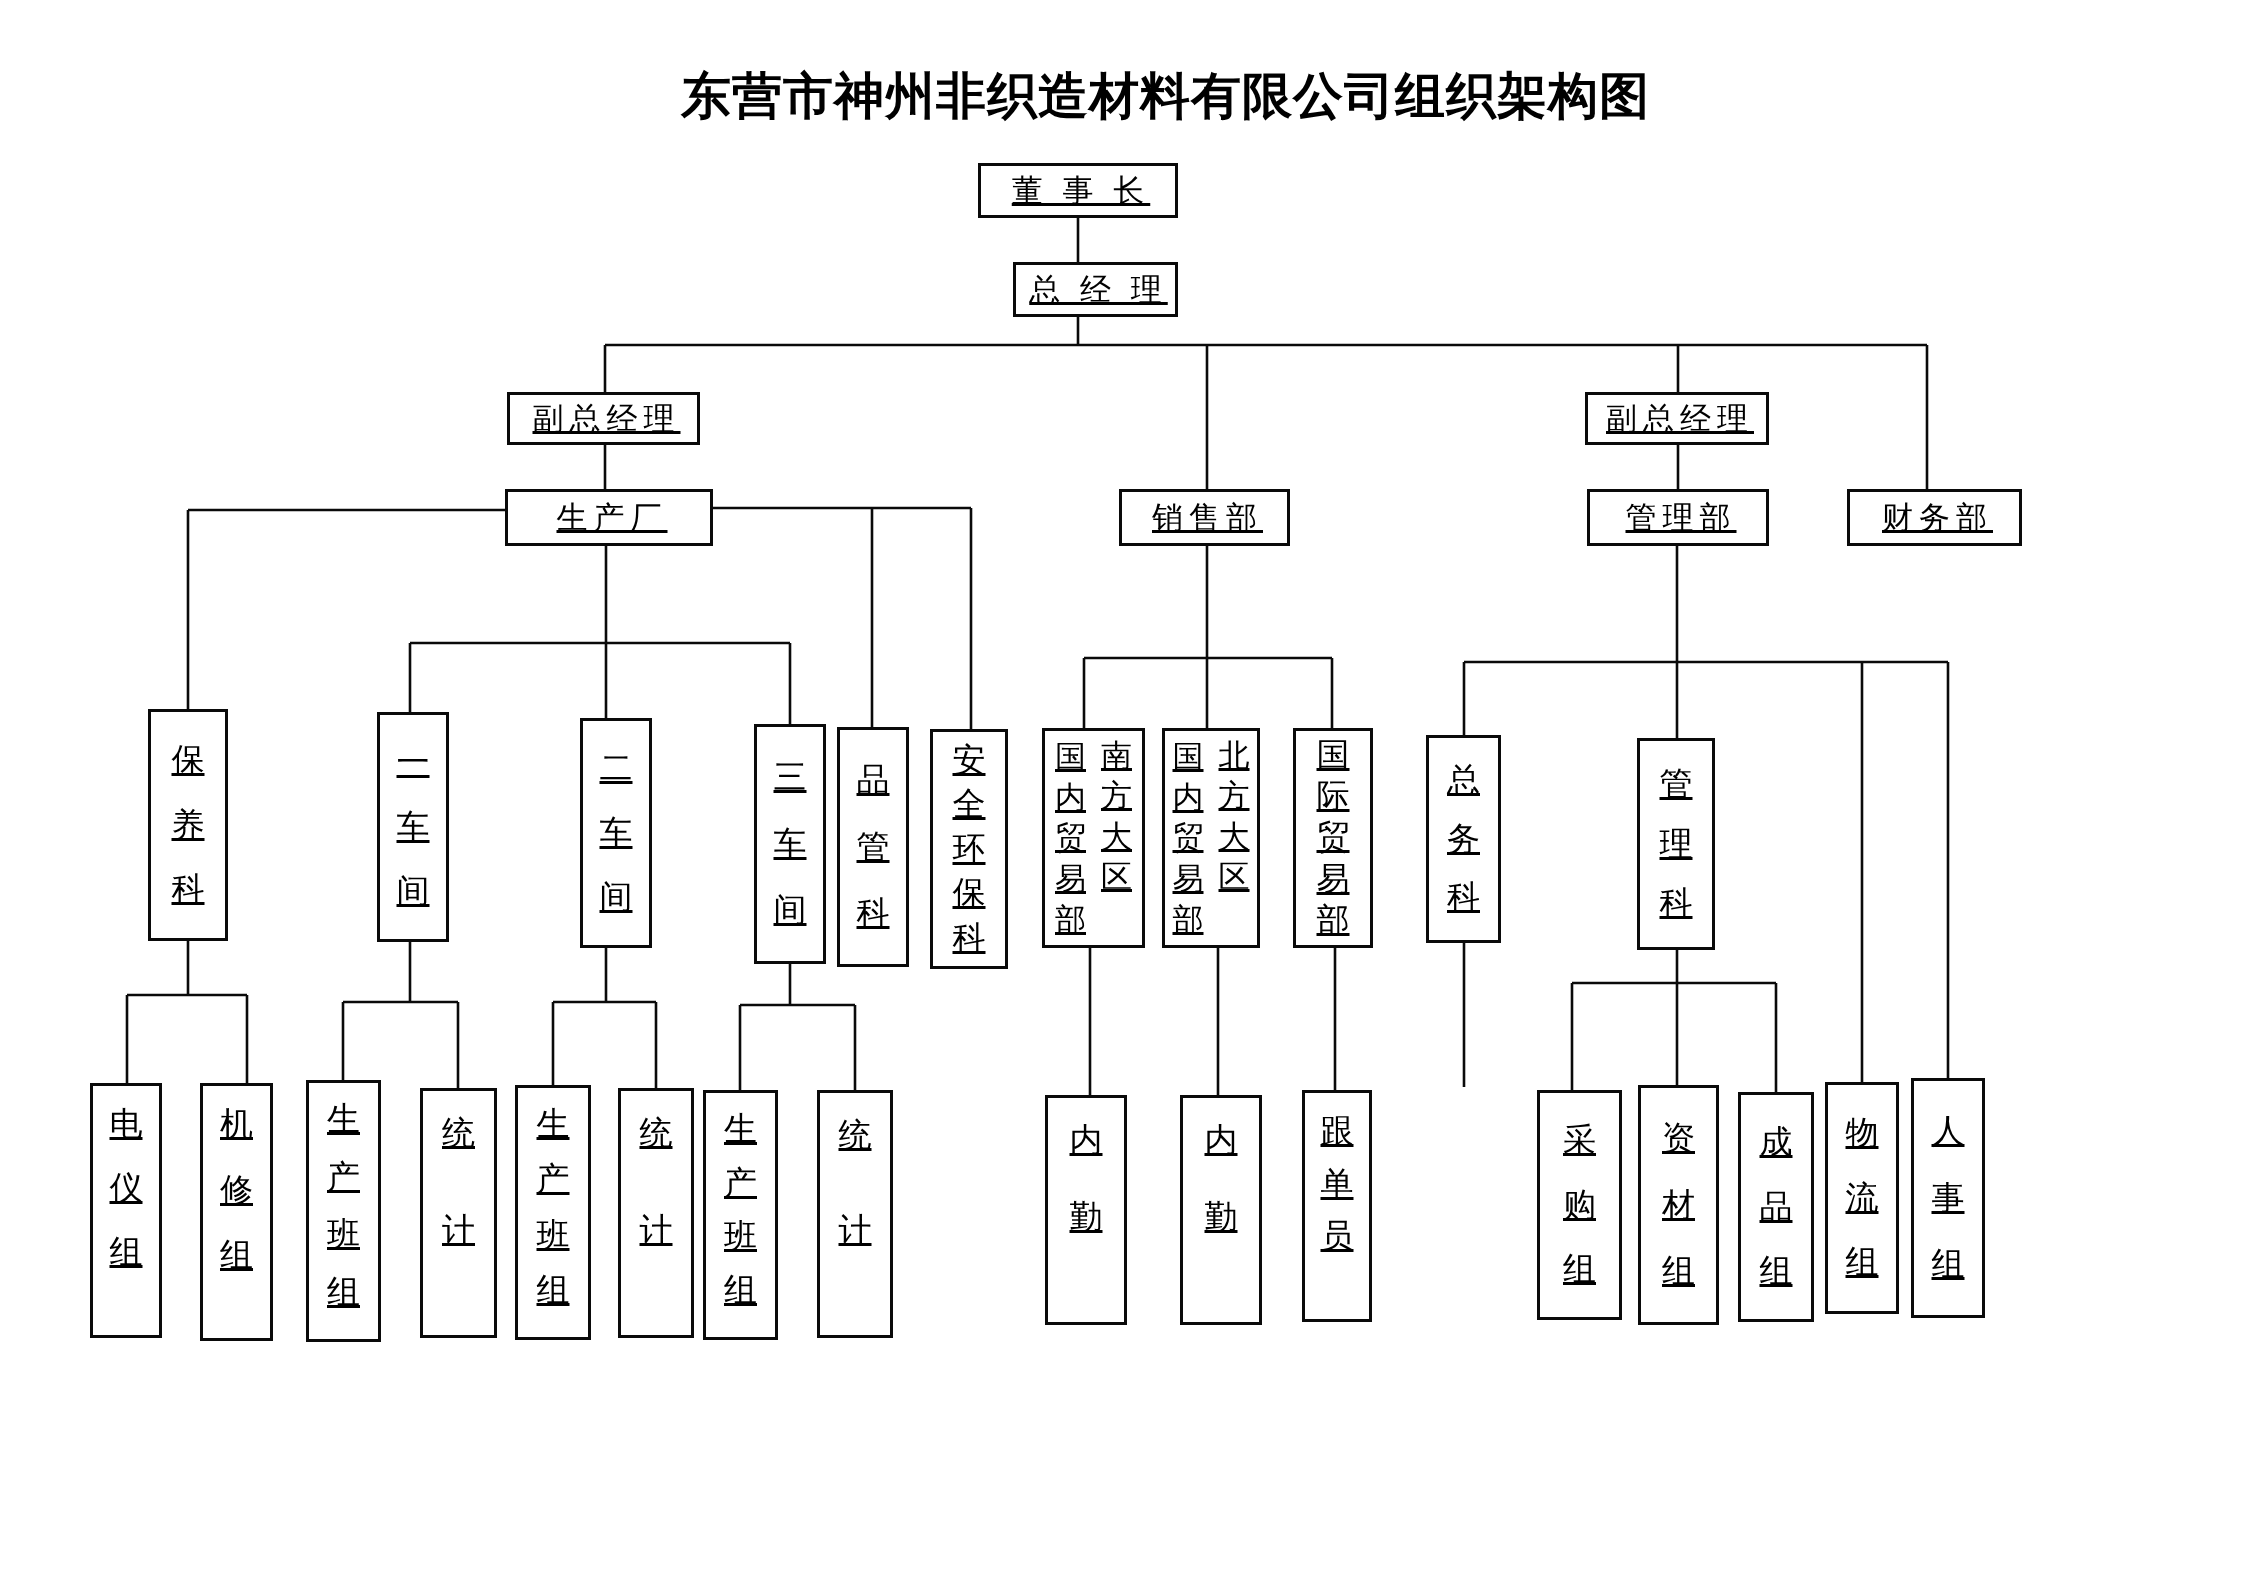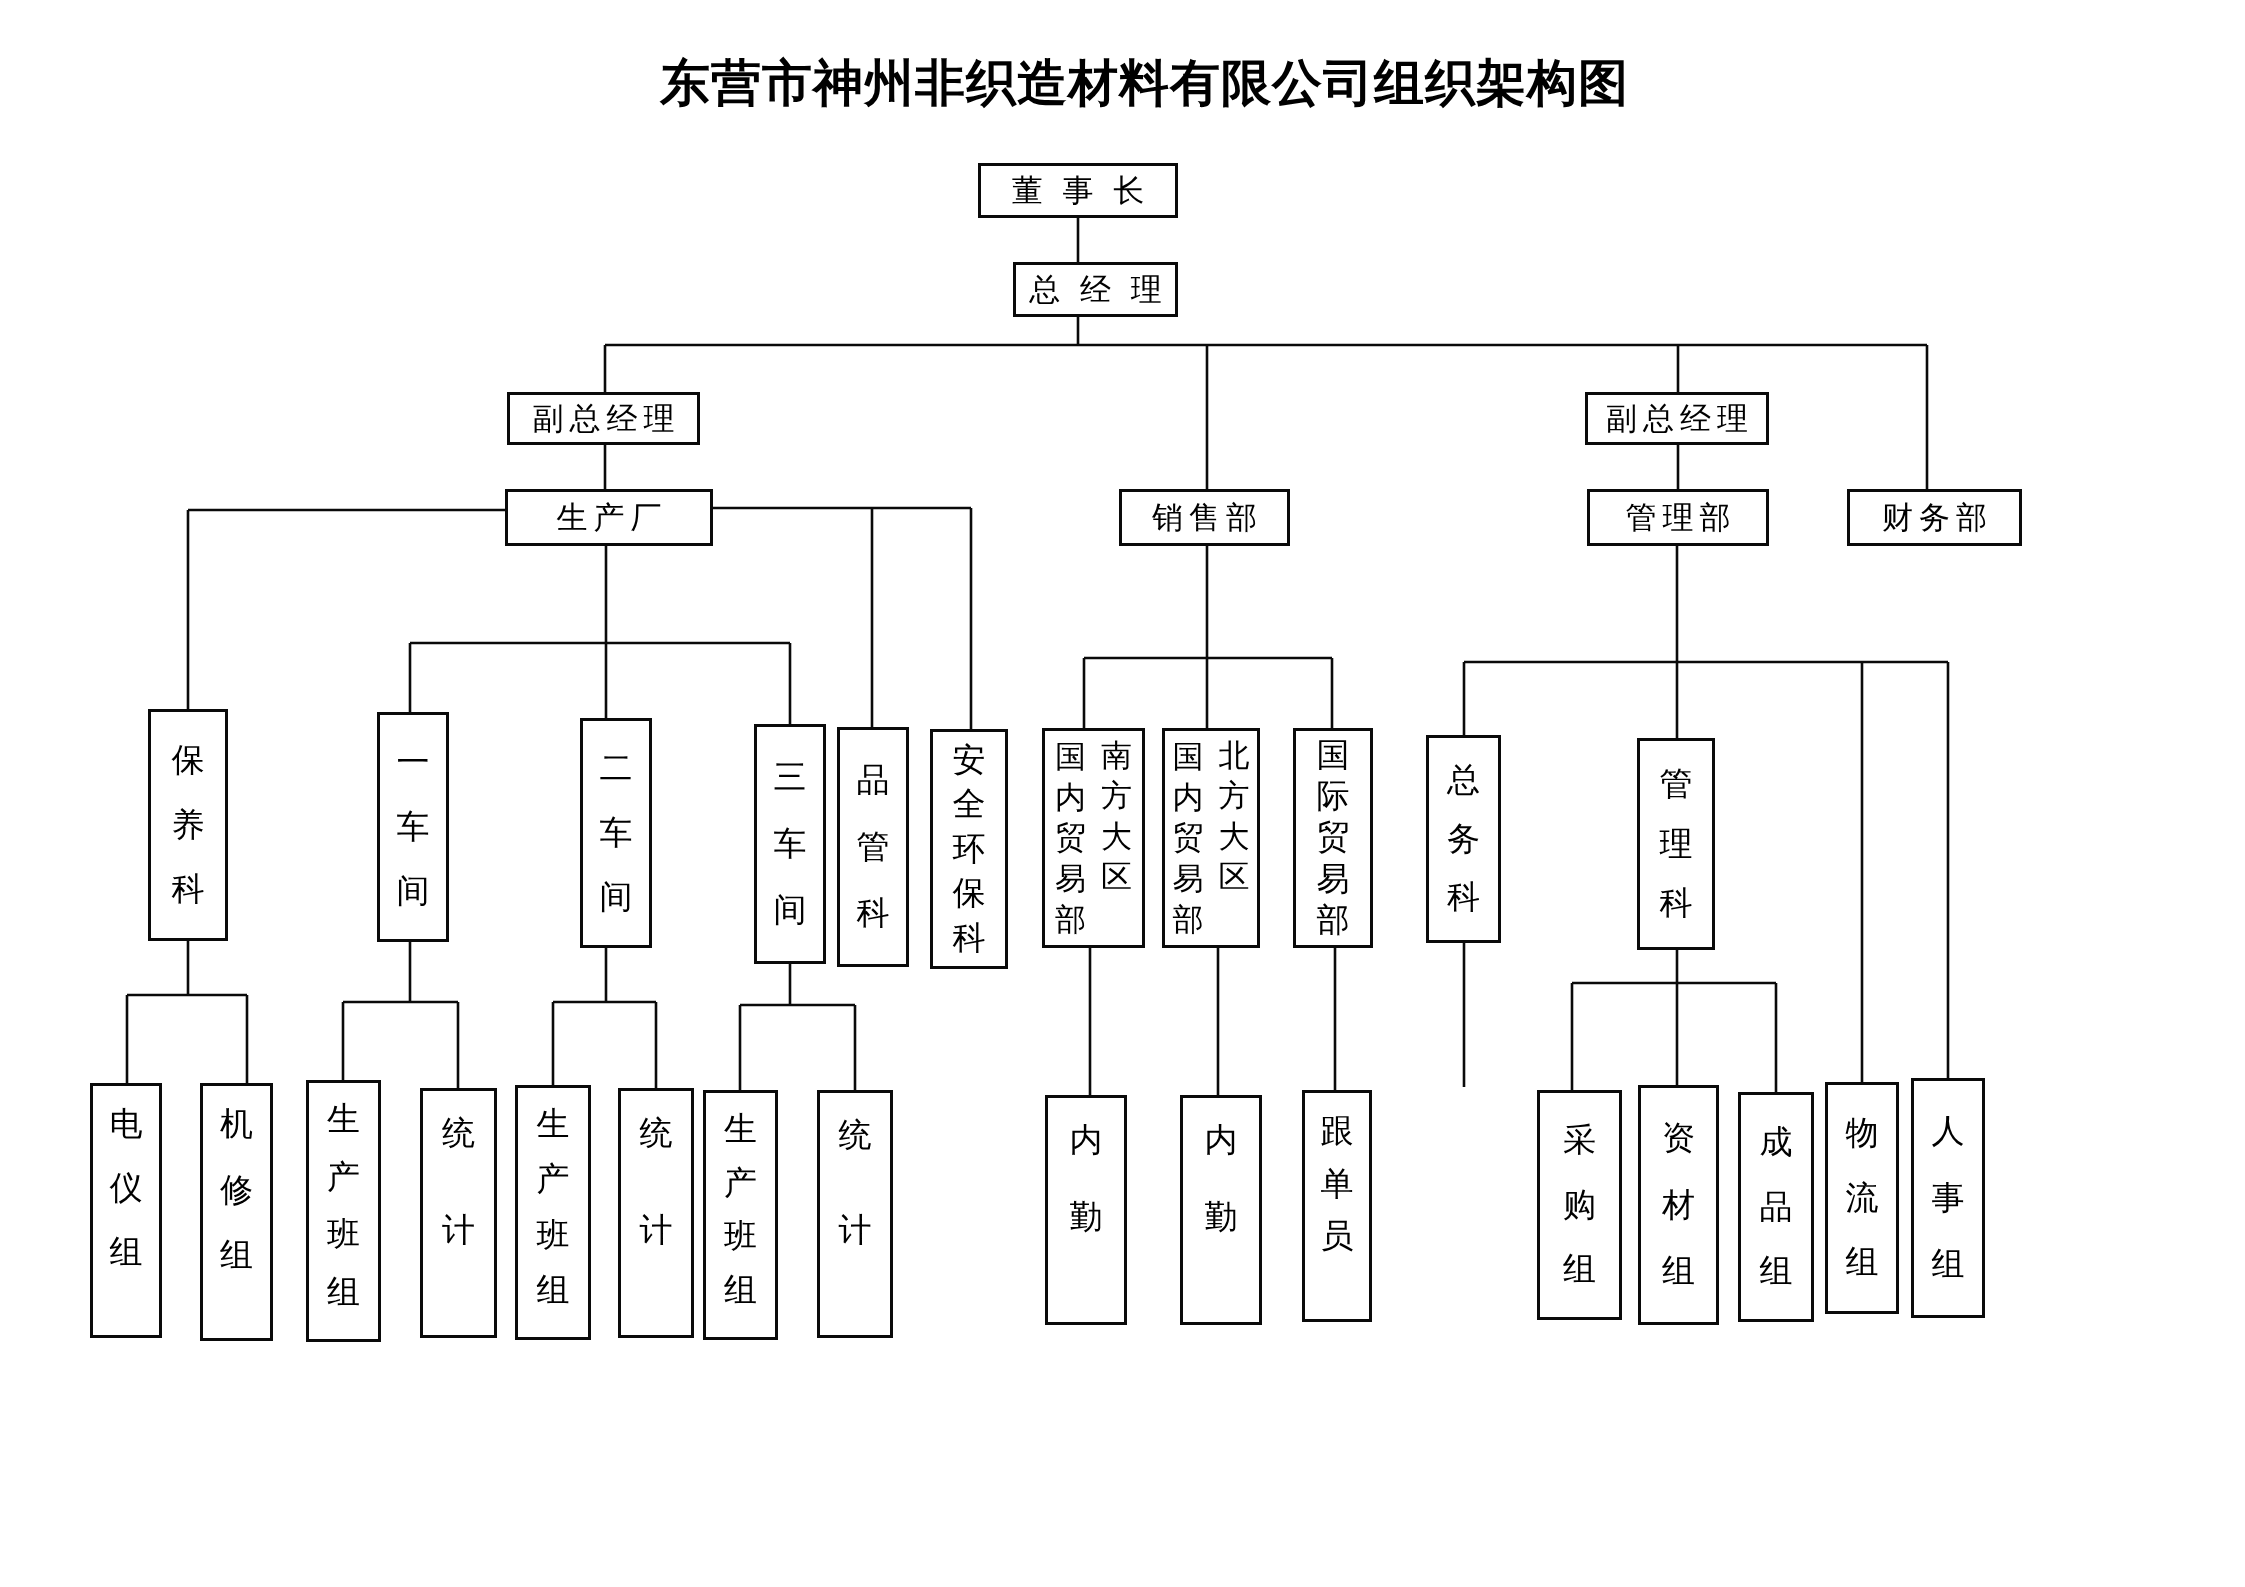--- a/index.html
+++ b/index.html
@@ -6,28 +6,28 @@
   #canvas{
     position:relative;
     width:2245px;height:1587px;
     background:#ffffff;
     font-family:"Liberation Serif","DejaVu Serif",serif;
     color:#000;
     overflow:hidden;
   }
   #wires{position:absolute;left:0;top:0;width:2245px;height:1587px;}
   .title{
-    position:absolute;left:660px;top:50px;width:990px;
+    position:absolute;left:660px;top:63px;width:990px;
     font-size:50px;font-weight:bold;letter-spacing:1px;
-    text-align:left;white-space:nowrap;
+    text-align:right;white-space:nowrap;
   }
   .box{
     position:absolute;box-sizing:border-box;
     border:3px solid #0a0a0a;background:#ffffff;
-    display:flex;align-items:center;justify-content:center;
+    display:flex;align-items:center;justify-content:center;text-decoration:underline;
   }
   .hbox{font-size:31px;letter-spacing:6px;white-space:nowrap;text-indent:6px;}
   .vsplit{
     display:flex;flex-direction:column;align-items:center;
     justify-content:space-evenly;
     height:100%;width:100%;
     font-size:33px;line-height:1;box-sizing:border-box;
   }
   .vchar{display:block;}
   .pk2{justify-content:space-between;padding:26px 0 88px;}

